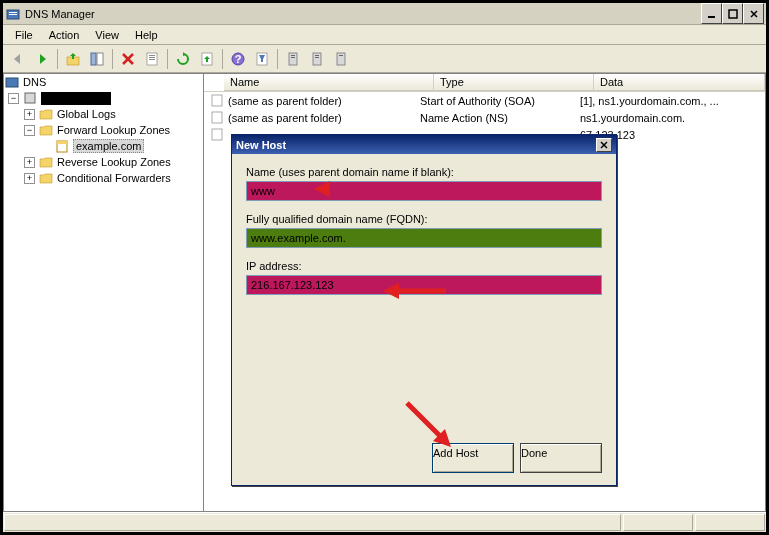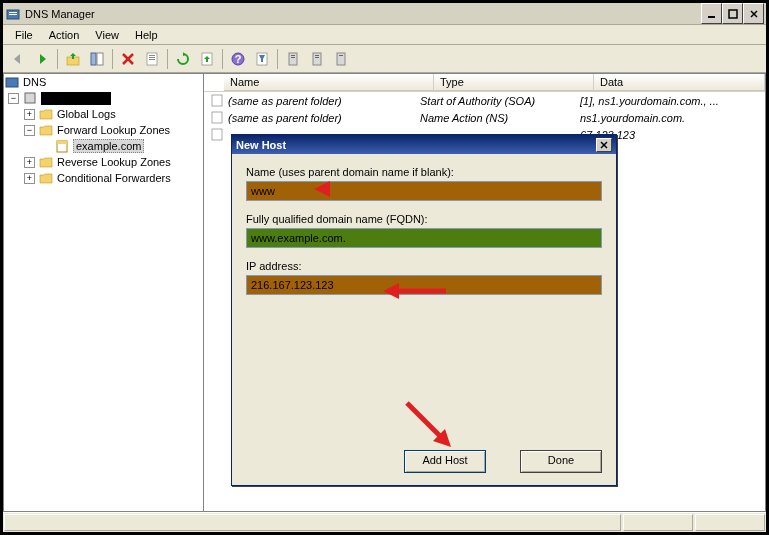--- a/index.html
+++ b/index.html
@@ -23,33 +23,33 @@
 .tree-label { white-space: nowrap; }
 .tree-label.selected { background: #d8d8d8; padding: 0 2px; border:1px dotted #888; }
 .tree-label.blackbox { background: #000; color: #000; display:inline-block; width:70px; height:13px; }
 .list-pane { flex: 1; background: #fff; display: flex; flex-direction: column; }
 .list-header { display: flex; height: 18px; border-bottom: 1px solid #d4d0c8; padding-left: 20px; }
 .col-h { background: linear-gradient(#fff,#ece9d8); border-right: 1px solid #d4d0c8; padding: 2px 6px; font-weight: normal; border-bottom:1px solid #cbc7b8; }
 .col-name { width: 210px; }
 .col-type { width: 160px; }
 .col-data { flex: 1; }
 .list-row { display: flex; height: 17px; align-items: center; }
-.list-cell { padding: 1px 6px; overflow: hidden; white-space: nowrap; display:flex; align-items:center; gap:4px;font-style:italic; }
+.list-cell { padding: 1px 6px; overflow: hidden; white-space: nowrap; display:flex; align-items:center; gap:4px; }
 .dialog { position: absolute; left: 228px; top: 131px; width: 386px; height: 352px; background: #ece9d8; border: 1px solid #0a246a; box-shadow: 1px 1px 0 #404040; display: flex; flex-direction: column; }
 .dialog-title { height: 19px; background: linear-gradient(#0a246a, #3c5fb0); color: #fff; font-weight: bold; padding: 2px 4px; display: flex; align-items: center; }
 .dialog-title-text { flex: 1; font-size:11px; }
 .dialog-close { width: 16px; height: 14px; background: #d4d0c8; border: 1px solid #fff; border-right-color:#404040; border-bottom-color:#404040; color:#000; display:flex;align-items:center;justify-content:center;font-size:9px;font-weight:bold; }
 .dialog-body { padding: 12px 14px; flex: 1; }
 .field-label { margin-bottom: 3px; }
-.text-input { width: 100%; height: 20px; border: 1px solid #7f9db9; background: #a16207; padding: 2px 4px; font-size: 11px; margin-bottom: 12px; }
+.text-input { width: 100%; height: 20px; border: 1px solid #7f9db9; background: #be185d; padding: 2px 4px; font-size: 11px; margin-bottom: 12px; }
 .text-input.ro { background: #4d7c0f; }
 .checkbox-row { display: flex; align-items: center; gap: 6px; margin-top: 4px; }
 .checkbox { width: 13px; height: 13px; border: 1px solid #7f9db9; background: #fff; }
 .dialog-btns { display: flex; gap: 6px; justify-content: flex-end; padding: 8px 14px 12px; }
-.btn { width: 82px; height: 23px; background: #ece9d8; border: 1px solid #404040; box-shadow: inset 1px 1px 0 #fff, inset -1px -1px 0 #aca899; text-align: center; padding-top:3px; cursor:default;margin-left:28px; }
+.btn { width: 82px; height: 30px; background: #ece9d8; border: 1px solid #404040; box-shadow: inset 1px 1px 0 #fff, inset -1px -1px 0 #aca899; text-align: left; padding-top:3px; cursor:default; }
 .btn.default { border: 1px solid #003c74; }
 .statusbar { height: 20px; border-top: 1px solid #fff; background: #ece9d8; display: flex; }
 .status-cell { border: 1px solid #aca899; border-top-color:#fff; border-left-color:#fff; flex:1; margin:1px; }
 .status-cell.sm { flex:0 0 70px; }
 .arrow { position: absolute; pointer-events: none; }
 .folder-icon { fill:#f5d36b; stroke:#b8860b; stroke-width:0.5; }
 .page-icon { fill:#fff; stroke:#888; stroke-width:0.7; }
 </style>
 </head>
 <body>

